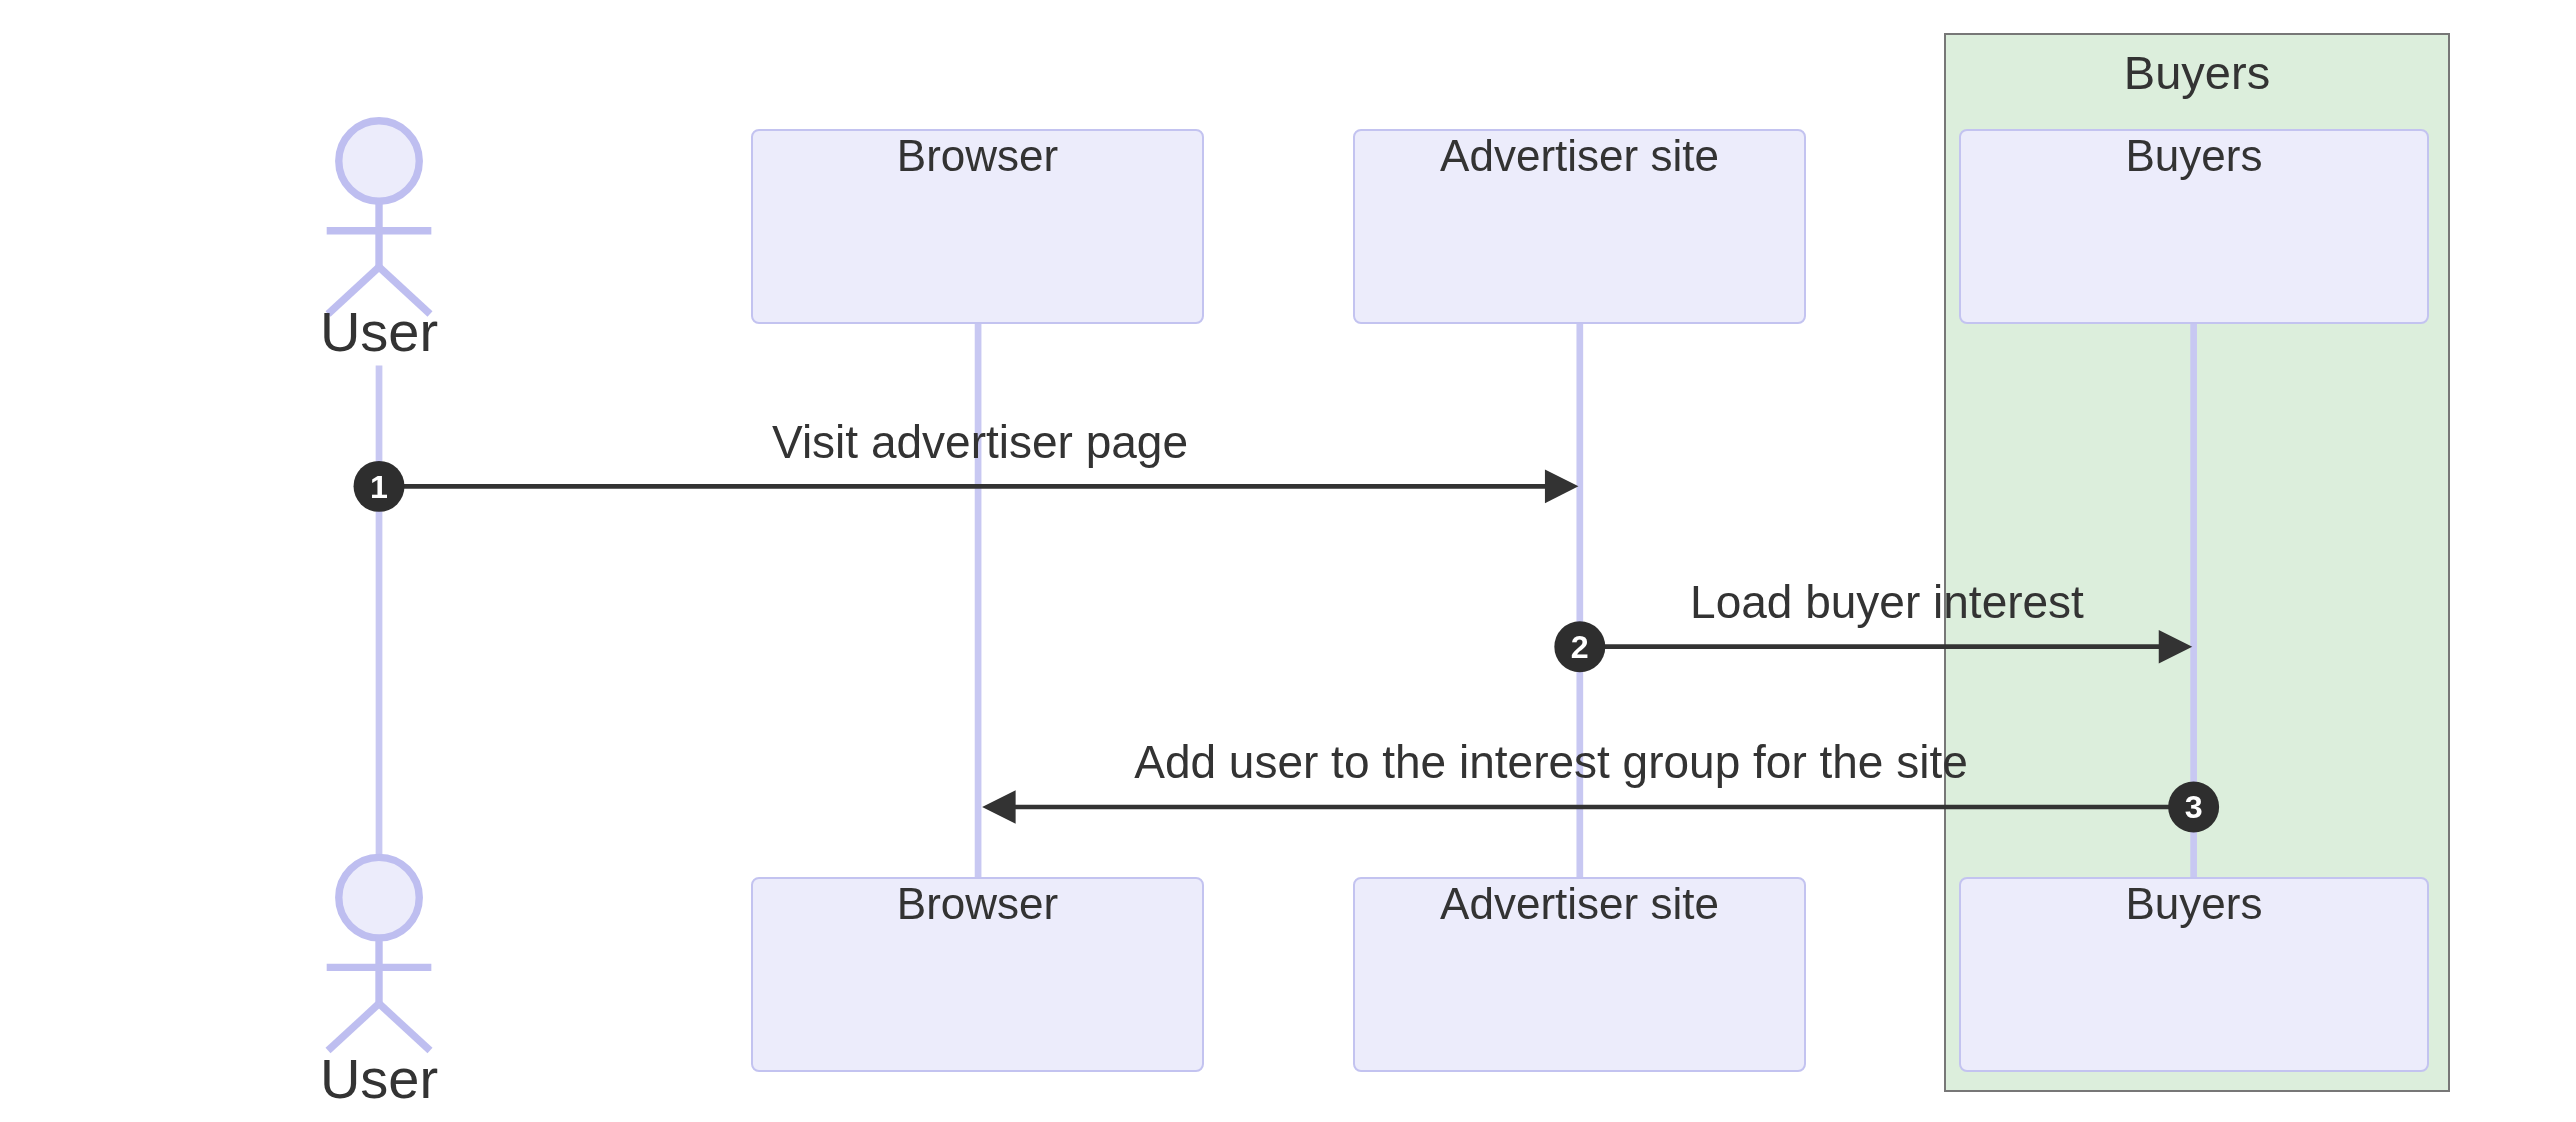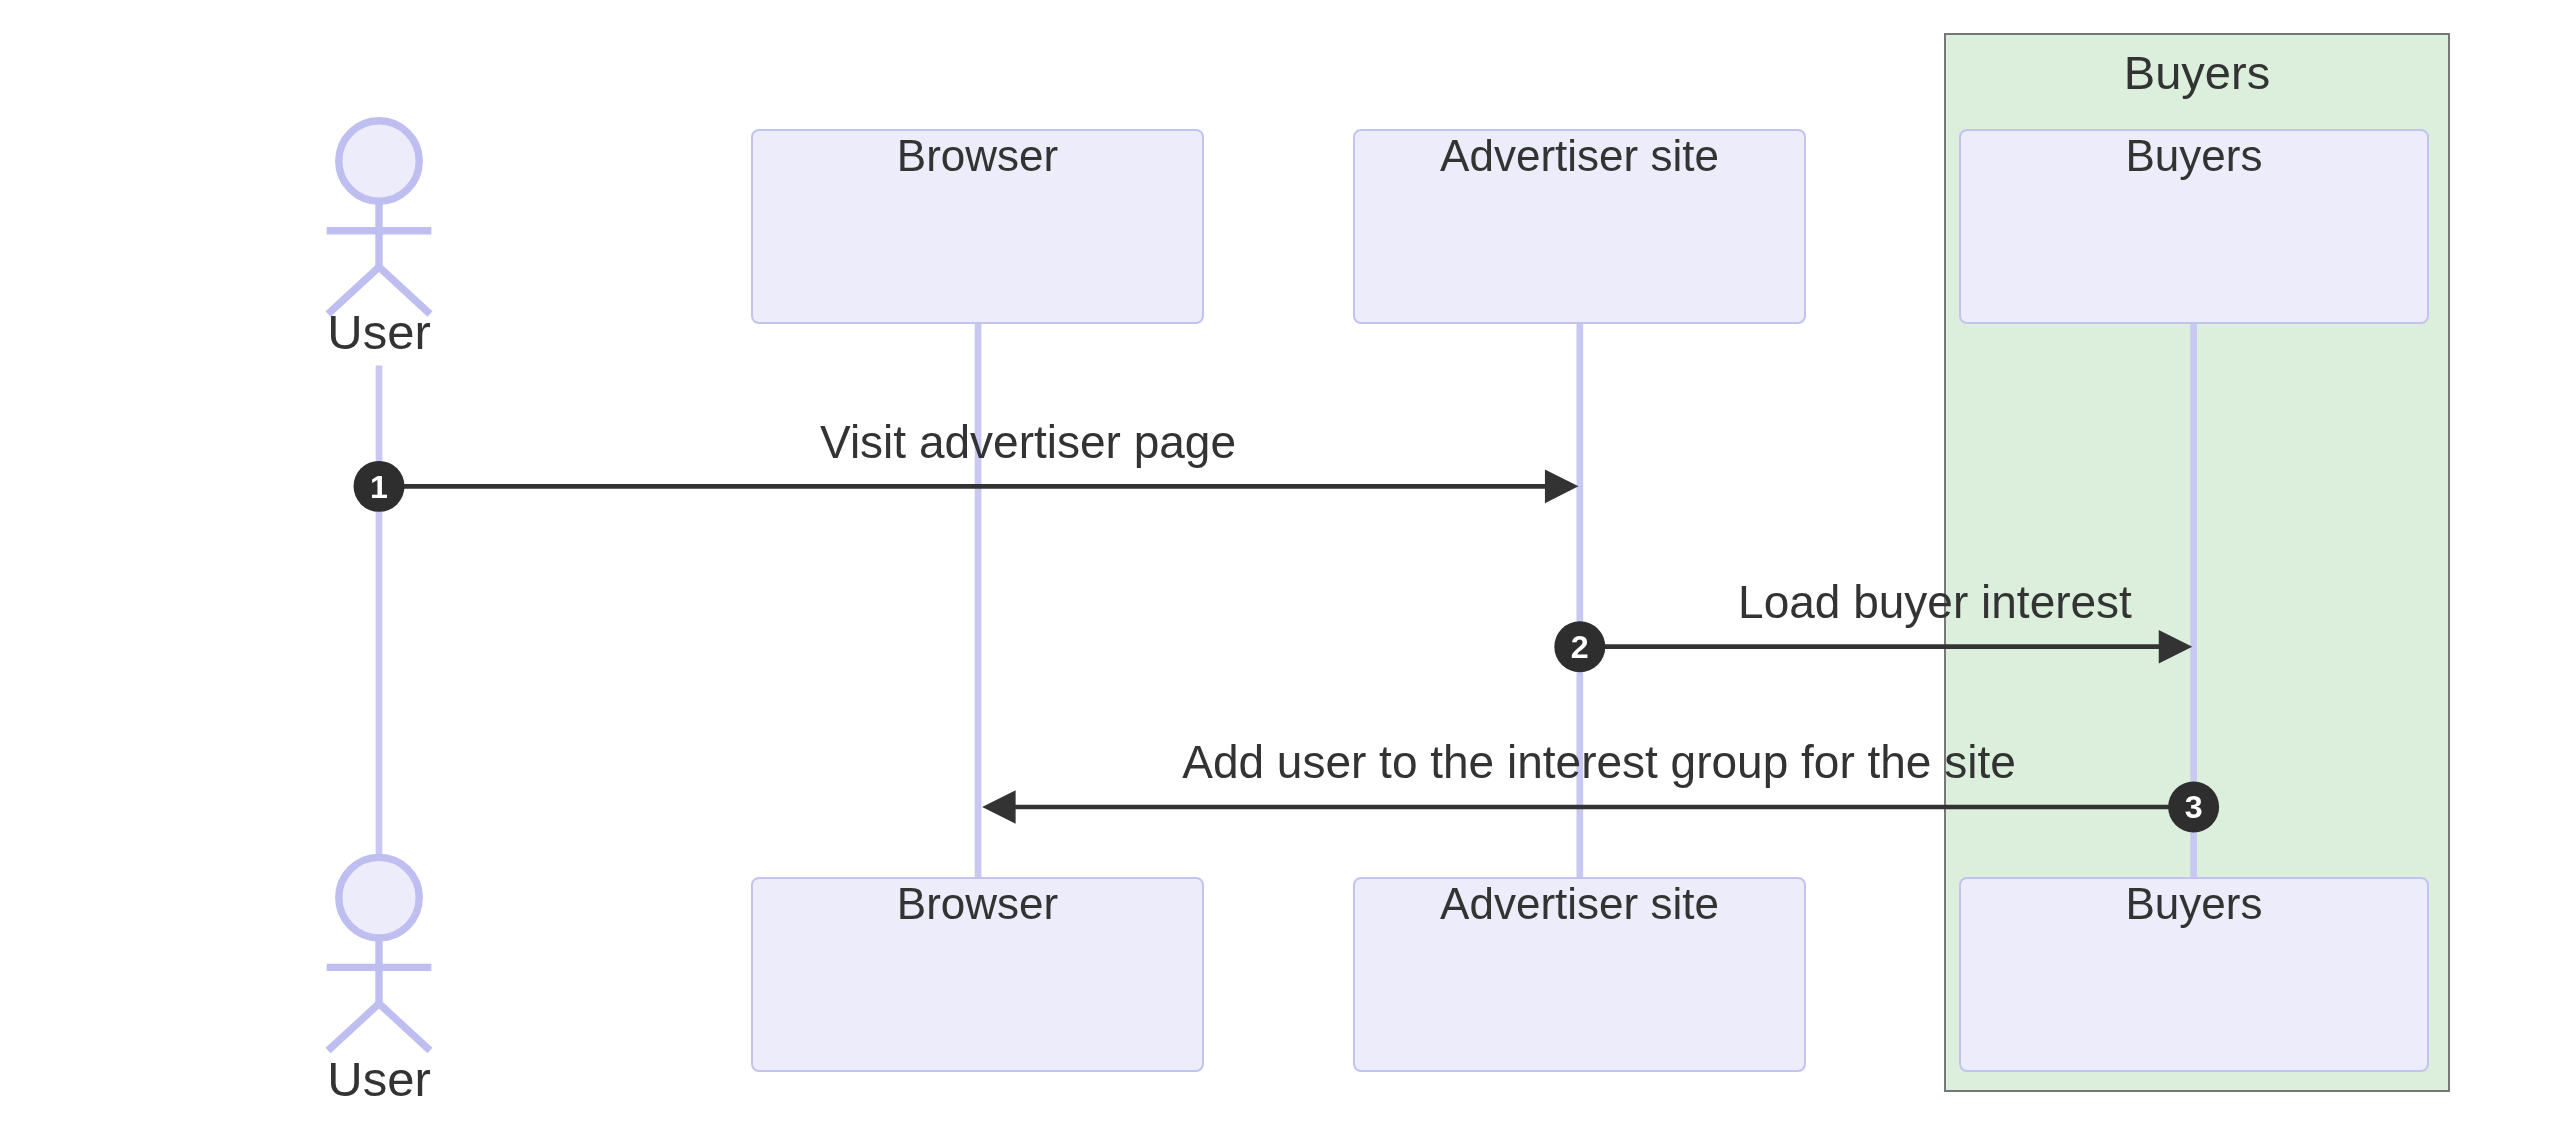--- a/index.html
+++ b/index.html
@@ -51,29 +51,28 @@
   }
   .pbox.wide { width: 470px; }
   .msg-label {
     position: absolute;
     width: 1208px;
     height: 62px;
     line-height: 62px;
     text-align: center;
     font-size: 46px;
     white-space: nowrap;
-    margin-left: 48px;
   }
   .actor-label {
     position: absolute;
     width: 268px;
     height: 54px;
     line-height: 54px;
     text-align: center;
-    font-size: 49px;
+    font-size: 56px;
   }
   svg.layer {
     position: absolute;
     left: 0;
     top: 0;
   }
   .lifeline {
     stroke: var(--lifeline, #C8C8F2);
     stroke-width: 10;
   }

